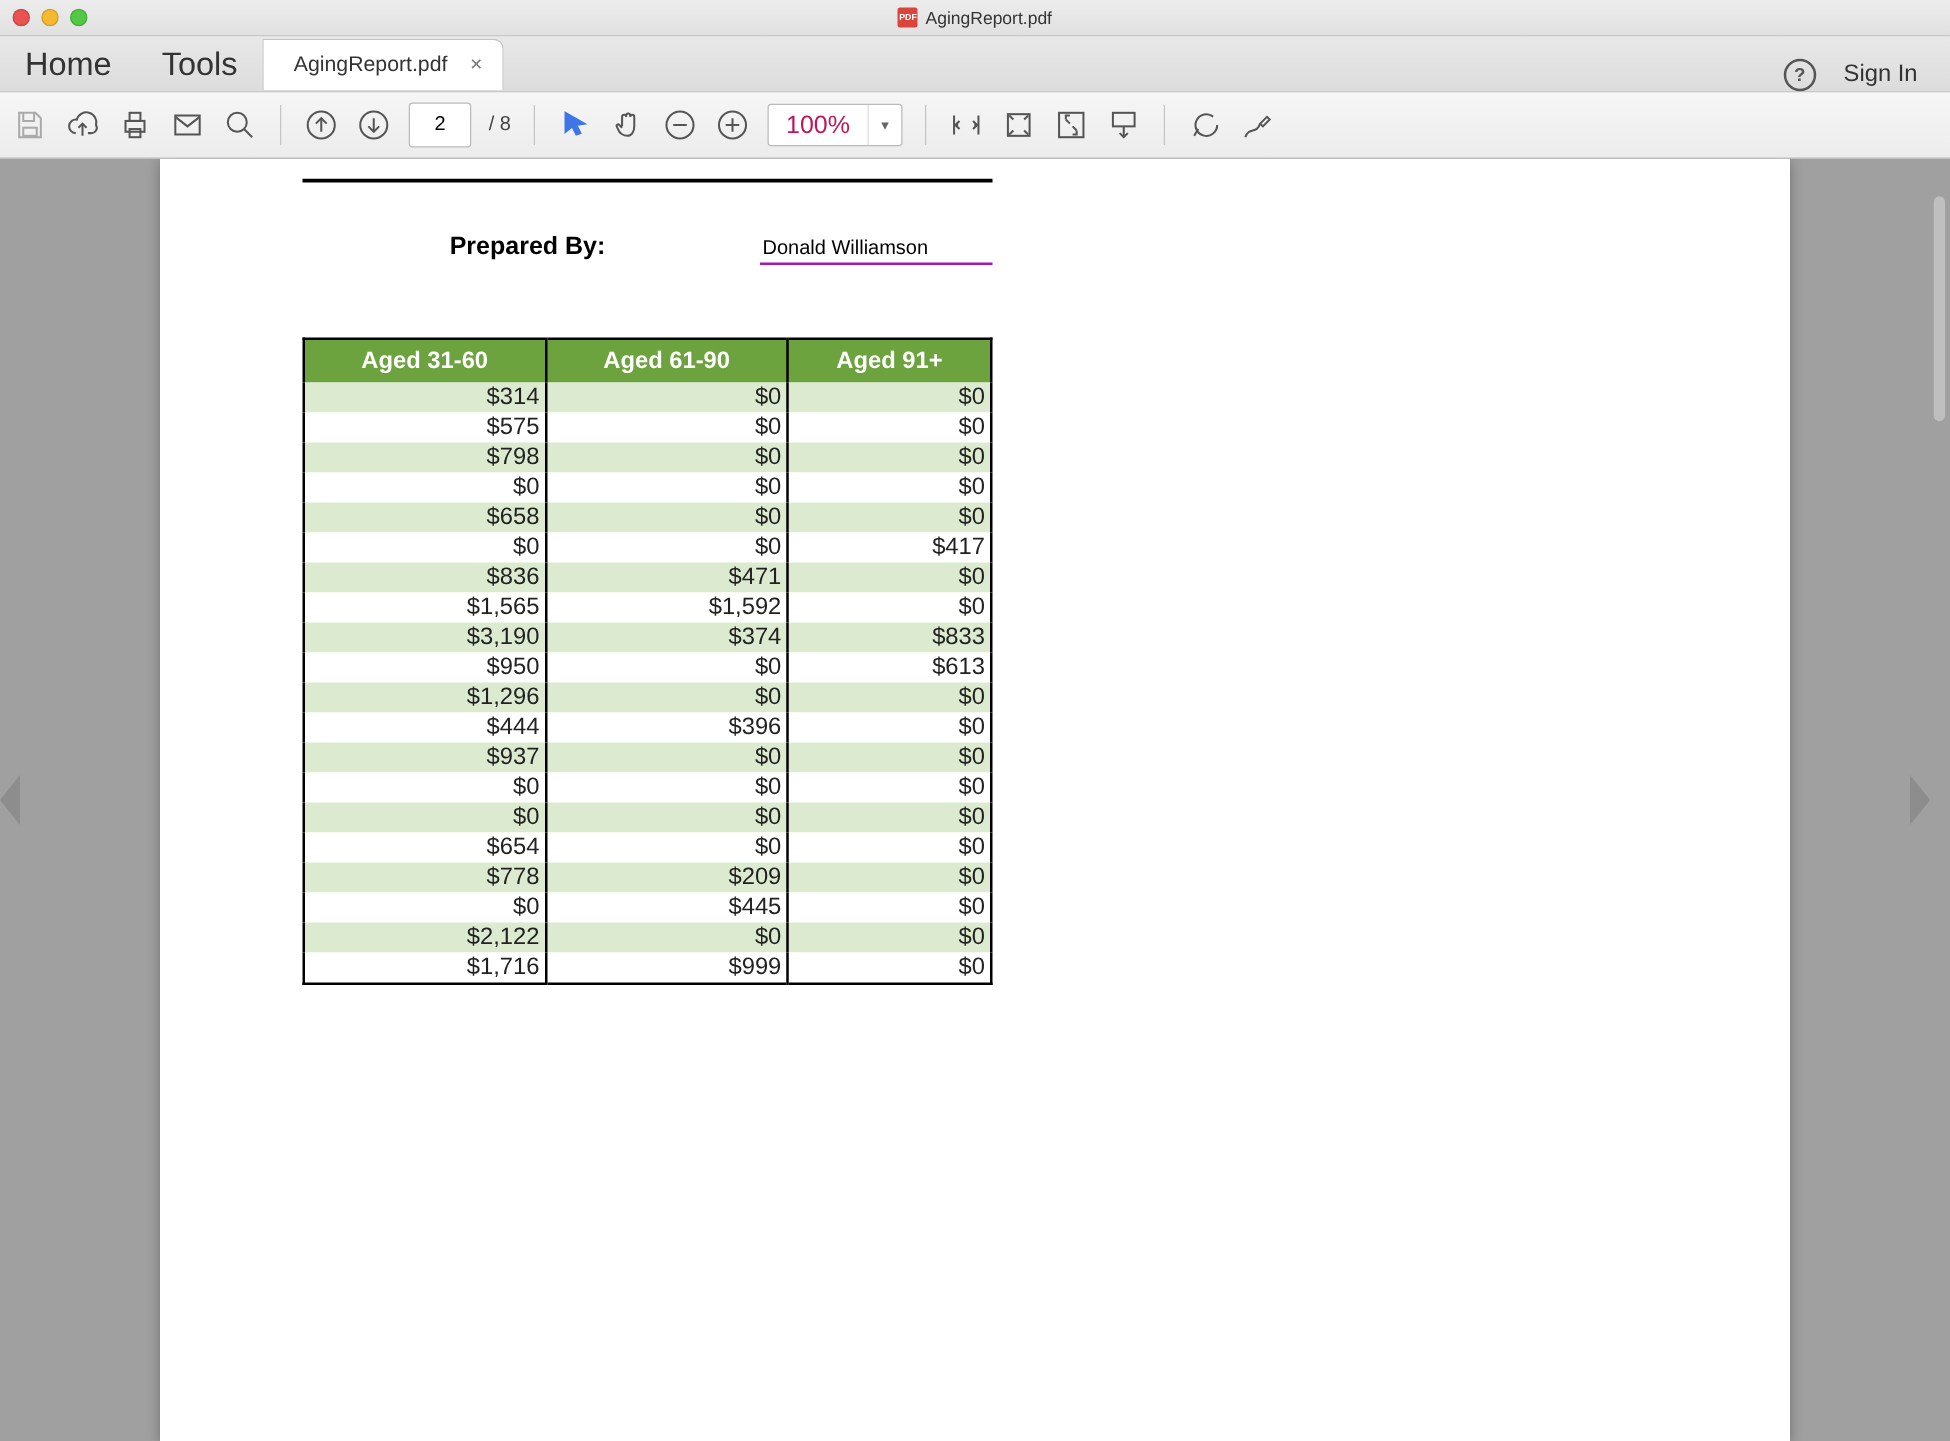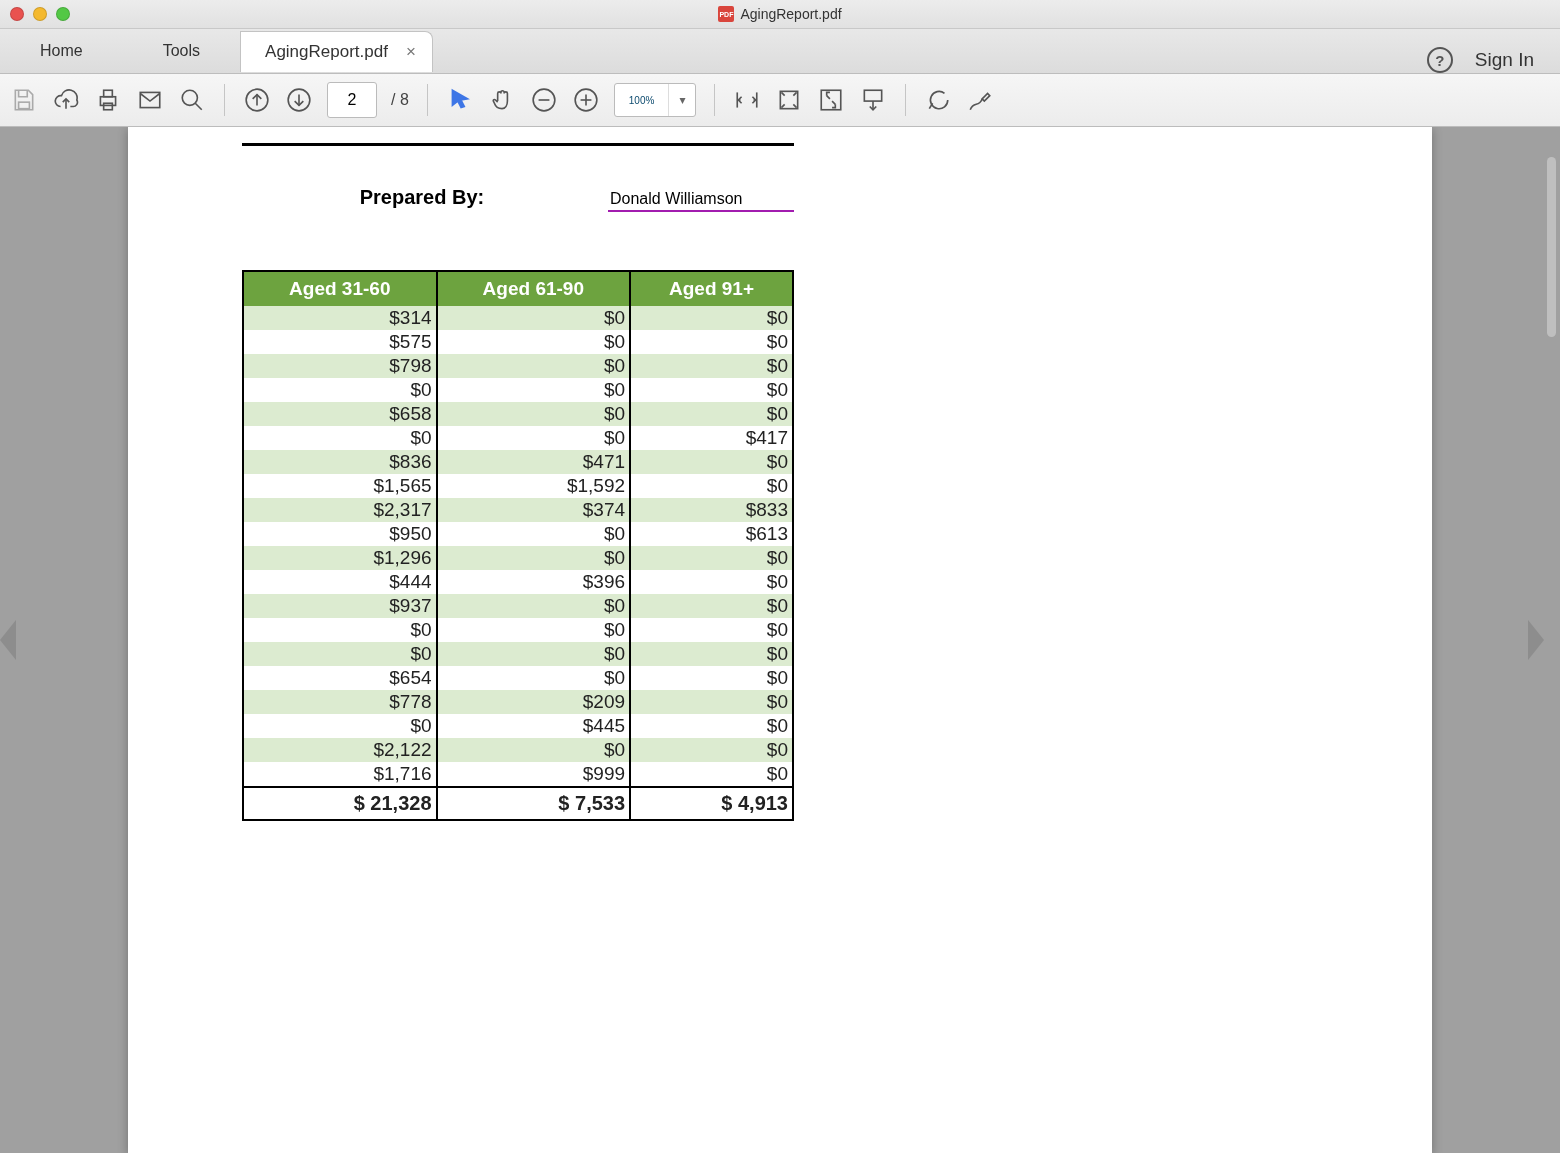--- a/index.html
+++ b/index.html
@@ -22,34 +22,34 @@
   .traffic-lights{position:absolute;left:10px;display:flex;gap:9px;}
   .dot{width:14px;height:14px;border-radius:50%;border:1px solid rgba(0,0,0,.15);box-sizing:border-box;}
   .dot.red{background:var(--mac-red);}
   .dot.yellow{background:var(--mac-yellow);}
   .dot.green{background:var(--mac-green);}
   .title-center{margin:0 auto;font-size:14px;color:#333;display:flex;align-items:center;gap:6px;}
   .pdf-badge{display:inline-flex;align-items:center;justify-content:center;width:16px;height:16px;background:#d9453c;color:#fff;font-size:7px;font-weight:bold;border-radius:2px;}
   
   .tabs-row{height:44px;background:linear-gradient(#e8e8e8,#dcdcdc);display:flex;align-items:flex-end;border-bottom:1px solid #bdbdbd;}
   .tab-area{display:flex;align-items:center;height:100%;}
-  .tab-btn{padding:0 40px;font-size:16px;color:#333;height:100%;display:flex;align-items:center;}
+  .tab-btn{padding:0 20px;font-size:26px;color:#333;height:100%;display:flex;align-items:center;}
   .doc-tab{background:var(--tab-bg);border-top-right-radius:8px;border:1px solid #c3c3c3;border-bottom:none;height:40px;margin-bottom:-1px;display:flex;align-items:center;padding:0 16px 0 24px;font-size:17px;color:#333;gap:18px;}
   .doc-tab .close{color:#777;font-size:17px;}
   .right-area{margin-left:auto;display:flex;align-items:center;gap:22px;padding-right:26px;font-size:19px;color:#333;}
   .help-circle{border:2px solid #555;border-radius:50%;width:22px;height:22px;display:inline-flex;align-items:center;justify-content:center;font-size:15px;color:#555;font-weight:bold;}
   
   .toolbar{height:52px;background:linear-gradient(#f6f6f6,#ececec);border-bottom:1px solid #bcbcbc;display:flex;align-items:center;padding:0 10px;gap:14px;}
   .icon{width:28px;height:28px;display:inline-flex;align-items:center;justify-content:center;color:#555;}
   .icon svg{width:26px;height:26px;stroke:#555;fill:none;stroke-width:1.5;}
   .sep{width:1px;height:32px;background:#c5c5c5;margin:0 4px;}
   .page-input{width:44px;height:32px;border:1px solid #bbb;text-align:center;font-size:16px;background:#fff;border-radius:3px;}
   .page-total{font-size:16px;color:#444;}
   .zoom-box{display:flex;align-items:center;border:1px solid #bbb;height:32px;background:#fff;border-radius:3px;}
-  .zoom-box span{padding:0 14px;font-size:10px;color:#0c4a6e;}
+  .zoom-box span{padding:0 14px;font-size:20px;color:#be185d;}
   .zoom-box .caret{padding:0 10px;color:#666;font-size:12px;border-left:1px solid #ddd;height:100%;display:flex;align-items:center;}
   
   .viewer{flex:1;background:var(--viewer-bg);display:flex;justify-content:center;overflow:hidden;position:relative;}
   .page{background:var(--page-bg);width:1304px;box-shadow:0 2px 10px rgba(0,0,0,.3);margin:0;padding:16px 0 0 0;position:relative;}
   .scrollbar{position:absolute;right:2px;top:0;width:13px;height:100%;}
   .scrollbar .thumb{width:9px;height:180px;background:#bfbfbf;border-radius:5px;margin-left:2px;margin-top:30px;}
   .side-arrow{position:absolute;top:50%;transform:translateY(-50%);width:16px;height:40px;background:#555;opacity:.25;}
   .side-arrow.left{left:0;clip-path:polygon(100% 0,0 50%,100% 100%);}
   .side-arrow.right{right:16px;clip-path:polygon(0 0,100% 50%,0 100%);}
   
@@ -291,21 +291,21 @@
               <td>$836</td>
               <td>$471</td>
               <td>$0</td>
             </tr>
             <tr>
               <td>$1,565</td>
               <td>$1,592</td>
               <td>$0</td>
             </tr>
             <tr>
-              <td>$2,317</td>
+              <td>$3,190</td>
               <td>$374</td>
               <td>$833</td>
             </tr>
             <tr>
               <td>$950</td>
               <td>$0</td>
               <td>$613</td>
             </tr>
             <tr>
               <td>$1,296</td>
@@ -349,25 +349,20 @@
             </tr>
             <tr>
               <td>$2,122</td>
               <td>$0</td>
               <td>$0</td>
             </tr>
             <tr>
               <td>$1,716</td>
               <td>$999</td>
               <td>$0</td>
-            </tr>
-            <tr class="total">
-              <td>$ 21,328</td>
-              <td>$ 7,533</td>
-              <td>$ 4,913</td>
             </tr>
           </tbody>
       </table>
     </div>
   </div>
 
   <div class="scrollbar">
     <div class="thumb"></div>
   </div>
 </div>

